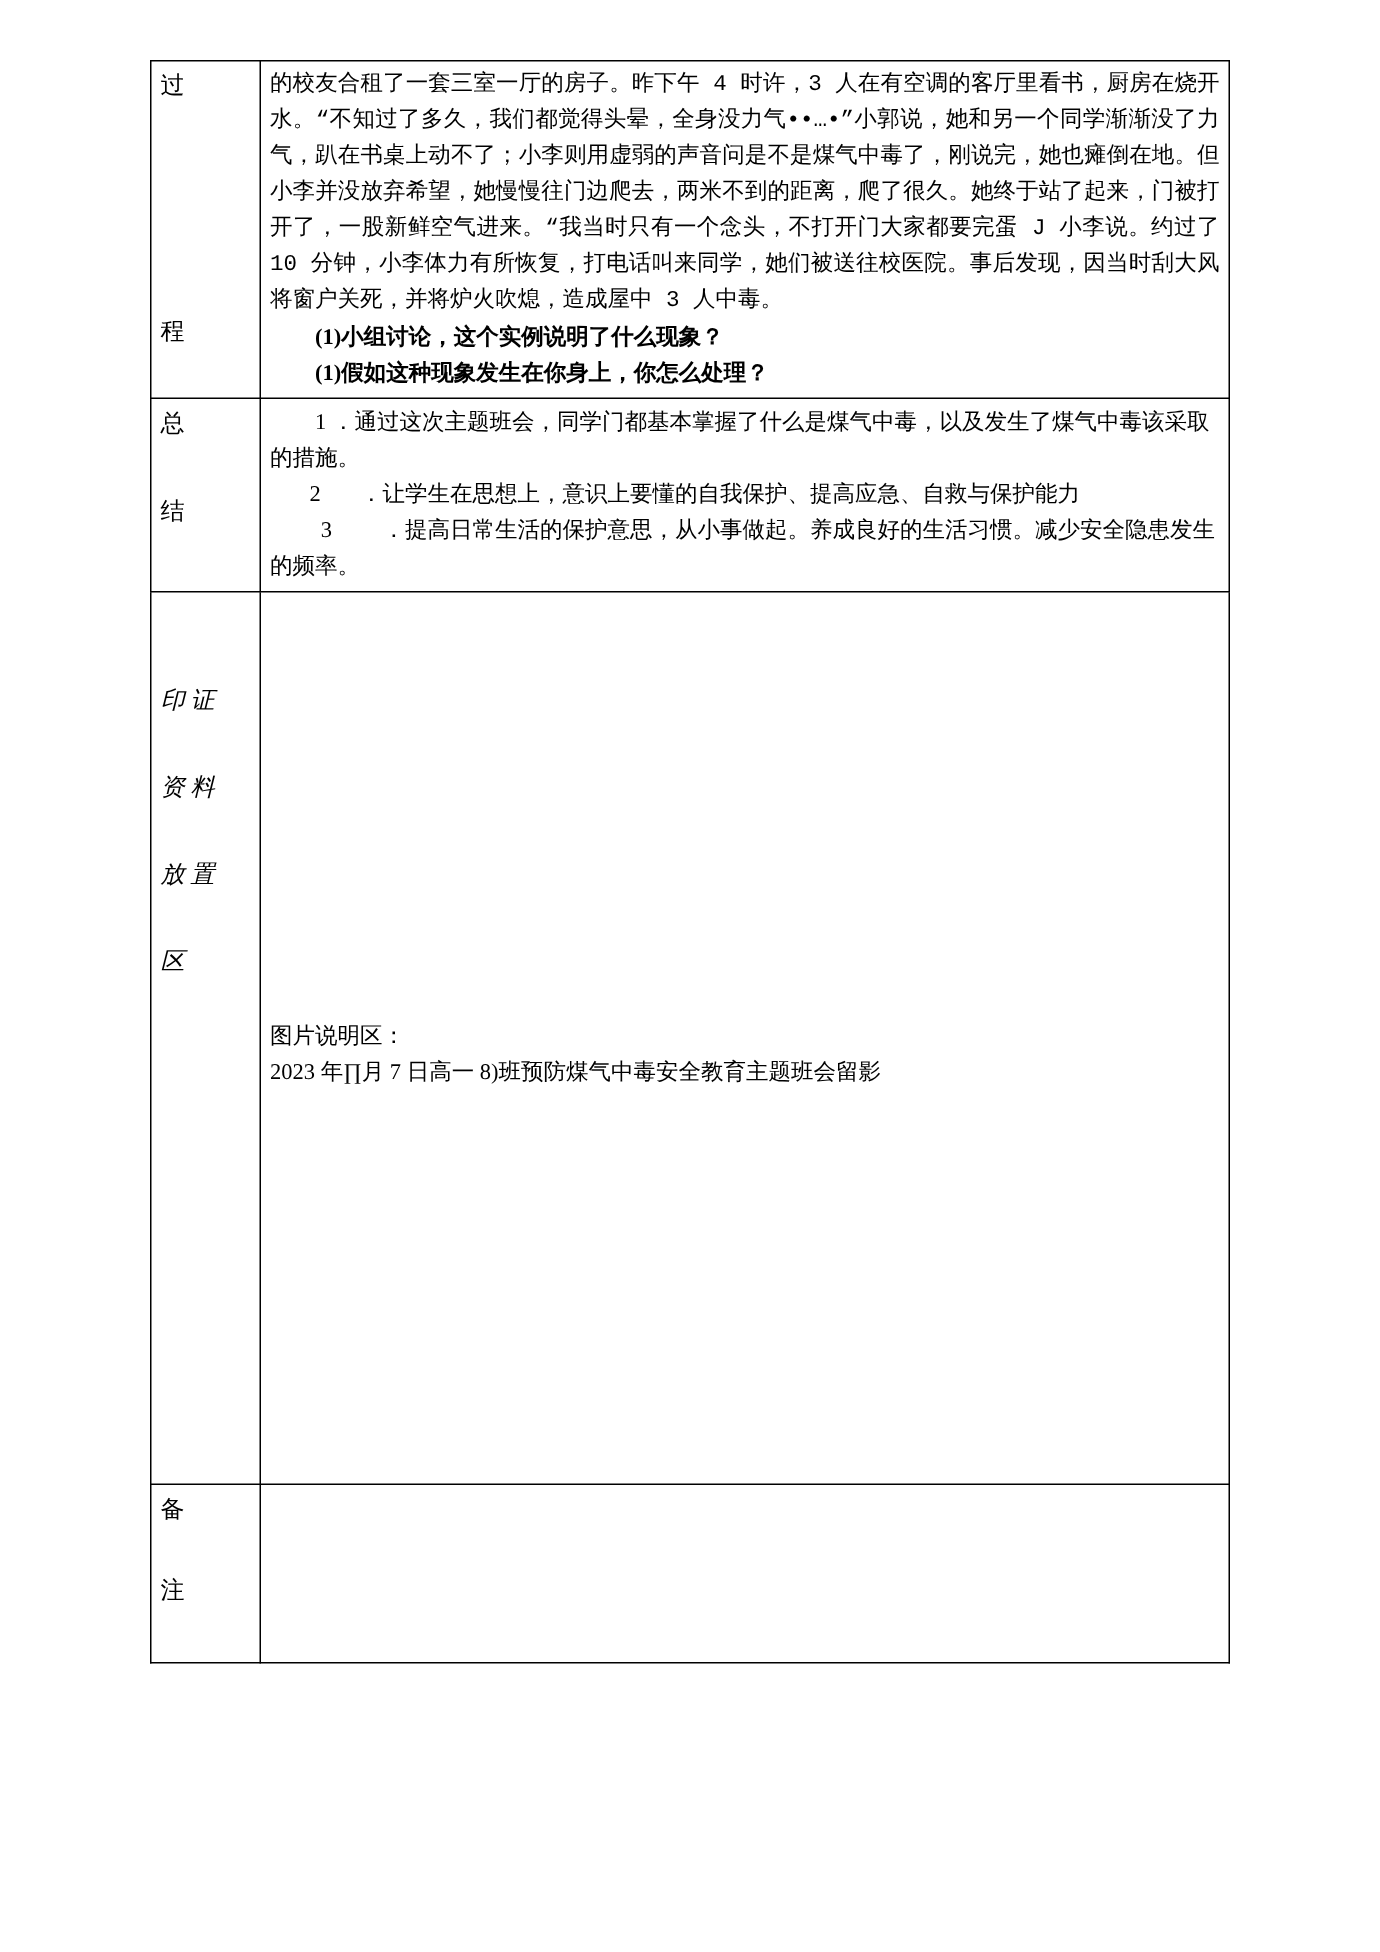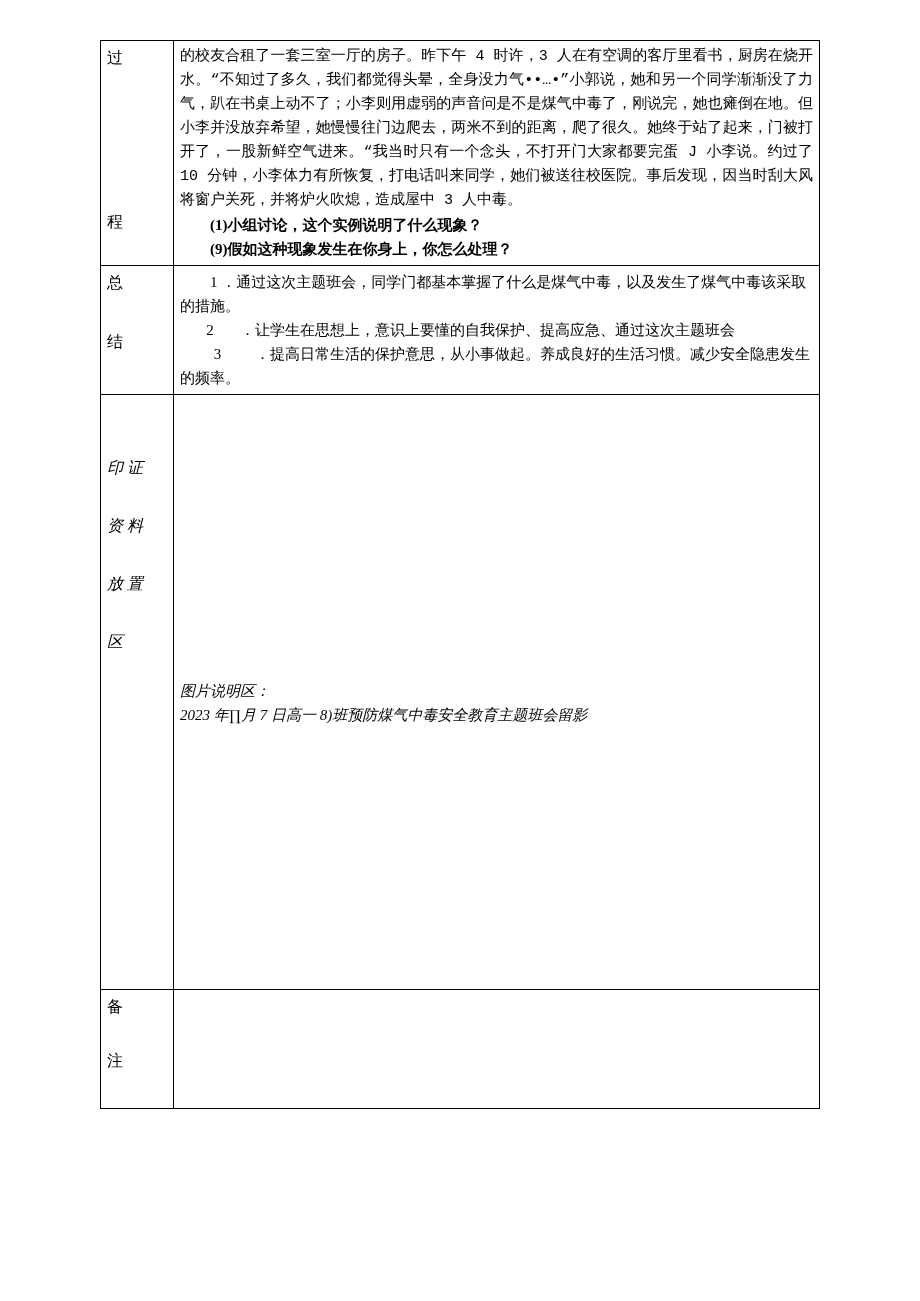--- a/index.html
+++ b/index.html
@@ -50,21 +50,20 @@
     font-weight: bold;
   }
   .summary-block p {
     margin: 0;
   }
   .caption-block {
     padding-top: 280px;
   }
   .caption-block p {
     margin: 0 0 16px 0;
-    font-style: italic;
   }
   .beizhu {
     height: 110px;
   }
   .content-cell p {
     margin: 0;
   }
 </style>
 </head>
 <body>
@@ -76,35 +75,35 @@
         <tr>
     <td class="label-col" style="height:200px;">
       <div class="label-vert" style="height:190px;">
         <span>过</span>
         <span>程</span>
       </div>
     </td>
     <td class="content-cell">
       <p style="text-align:justify;font-family:Liberation Mono, monospace;">的校友合租了一套三室一厅的房子。昨下午 4 时许，3 人在有空调的客厅里看书，厨房在烧开水。“不知过了多久，我们都觉得头晕，全身没力气••…•”小郭说，她和另一个同学渐渐没了力气，趴在书桌上动不了；小李则用虚弱的声音问是不是煤气中毒了，刚说完，她也瘫倒在地。但小李并没放弃希望，她慢慢往门边爬去，两米不到的距离，爬了很久。她终于站了起来，门被打开了，一股新鲜空气进来。“我当时只有一个念头，不打开门大家都要完蛋 J 小李说。约过了 10 分钟，小李体力有所恢复，打电话叫来同学，她们被送往校医院。事后发现，因当时刮大风将窗户关死，并将炉火吹熄，造成屋中 3 人中毒。</p>
       <p class="q-indent">(1)小组讨论，这个实例说明了什么现象？</p>
-      <p class="q-indent">(9)假如这种现象发生在你身上，你怎么处理？</p>
+      <p class="q-indent">(1)假如这种现象发生在你身上，你怎么处理？</p>
     </td>
   </tr>
 
   <tr>
     <td class="label-col" style="height:90px;">
       <div class="label-vert" style="height:85px;">
         <span>总</span>
         <span>结</span>
       </div>
     </td>
     <td class="content-cell summary-block">
       <p class="para-indent">1 ．通过这次主题班会，同学门都基本掌握了什么是煤气中毒，以及发生了煤气中毒该采取的措施。</p>
       <p>
-        <span style="display:inline-block;width:4em;text-align:center;">2</span><span>．让学生在思想上，意识上要懂的自我保护、提高应急、通过这次主题班会</span>
+        <span style="display:inline-block;width:4em;text-align:center;">2</span><span>．让学生在思想上，意识上要懂的自我保护、提高应急、自救与保护能力</span>
       </p>
       <p>
         <span style="display:inline-block;width:5em;text-align:center;">3</span><span>．提高日常生活的保护意思，从小事做起。养成良好的生活习惯。减少安全隐患发生的频率。</span>
       </p>
     </td>
   </tr>
 
   <tr>
     <td class="label-col" style="height:530px;vertical-align:top;padding-top:60px;">
       <div class="label-vert" style="height:200px;font-style:italic;">

